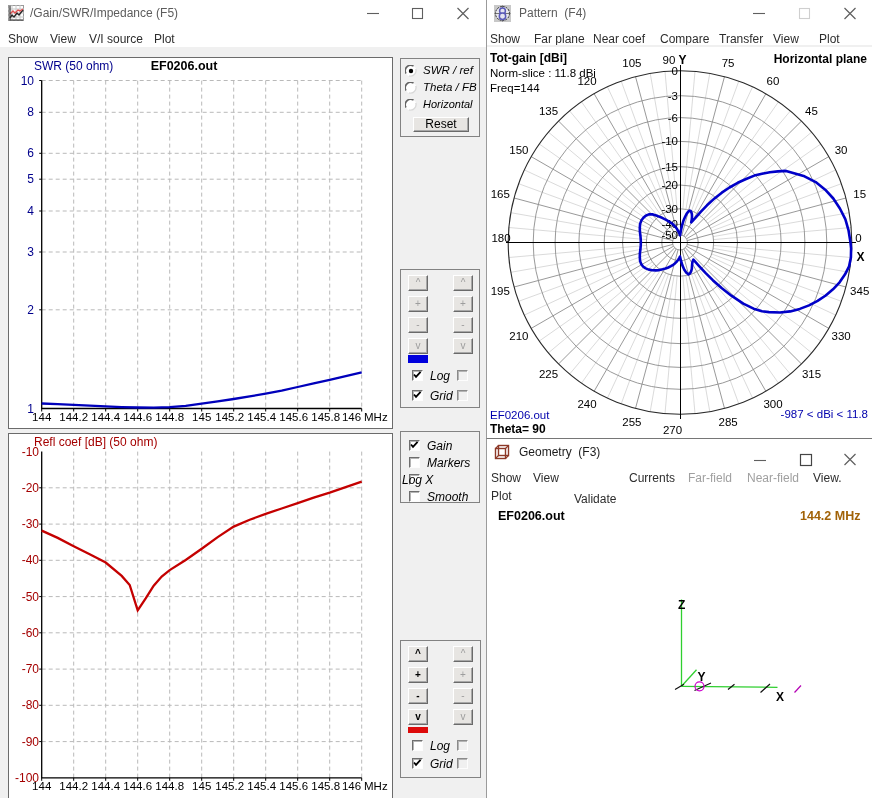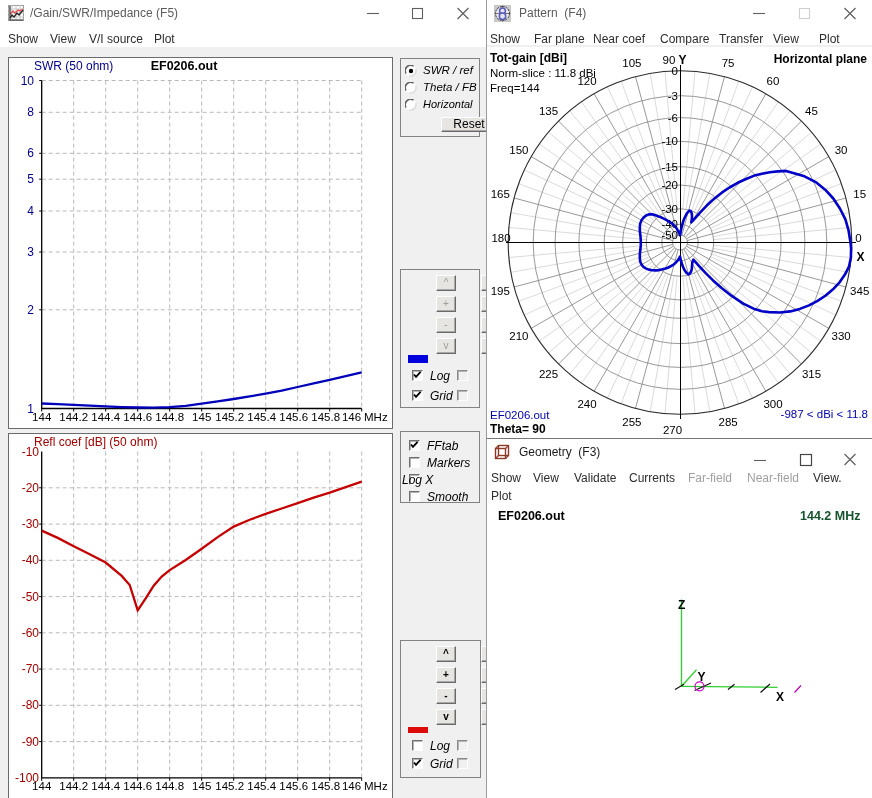--- a/index.html
+++ b/index.html
@@ -4,21 +4,21 @@
 *{margin:0;padding:0;box-sizing:border-box}
 html,body{width:872px;height:798px;overflow:hidden;background:#f0f0f0;
  font-family:"Liberation Sans",sans-serif;}
 #page{position:absolute;top:0;left:0;width:872px;height:798px;}
 .abs{position:absolute;white-space:nowrap;}
 .t{font-size:12px;color:#5c5c5c;}
 .m{font-size:12px;color:#2d2d2d;}
 .gb{position:absolute;border:1px solid #828282;}
 .btn3{position:absolute;background:#e7e5e2;border-style:solid;border-width:1px;
  border-color:#ffffff #6a6a6a #6a6a6a #ffffff;box-shadow:inset -1px -1px 0 #a8a8a8;
- text-align:center;margin-left:28px;}
+ text-align:center;}
 .cb{position:absolute;width:11px;height:11px;background:#fff;border-style:solid;border-width:1px;
  border-color:#6e6e6e #fdfdfd #fdfdfd #6e6e6e;box-shadow:inset 1px 1px 0 #b4b4b4;}
 .cbd{background:#f0f0f0;border-color:#8a8a8a #fdfdfd #fdfdfd #8a8a8a;}
 .lab{position:absolute;font-size:12px;color:#000;font-style:italic;}
 svg{position:absolute;}
 </style></head><body>
 <div id="page">
 
 <div class="abs" style="left:0;top:0;width:486px;height:798px;background:#f0f0f0"></div>
 <div class="abs" style="left:0;top:0;width:486px;height:47px;background:#ffffff"></div>
@@ -157,21 +157,21 @@
     <svg style="left:412px;top:390px" width="11" height="11" viewBox="0 0 11 11">
       <path d="M2 4.5 L4 6.8 L8.6 1.8" stroke="#000" stroke-width="1.8" fill="none"></path>
     </svg>
 <div class="lab" style="left:430px;top:389px">Grid</div>
 <div class="cb cbd" style="left:457px;top:390px"></div>
 <div class="gb" style="left:400px;top:431px;width:80px;height:72px"></div>
 <div class="cb" style="left:409px;top:440px"></div>
     <svg style="left:409px;top:440px" width="11" height="11" viewBox="0 0 11 11">
       <path d="M2 4.5 L4 6.8 L8.6 1.8" stroke="#000" stroke-width="1.8" fill="none"></path>
     </svg>
-<div class="lab" style="left:427px;top:439px">FFtab</div>
+<div class="lab" style="left:427px;top:439px">Gain</div>
 <div class="cb" style="left:409px;top:457px"></div>
 <div class="lab" style="left:427px;top:456px">Markers</div>
 <div class="cb" style="left:409px;top:474px"></div>
 <div class="lab" style="left:402px;top:473px">Log X</div>
 <div class="cb" style="left:409px;top:491px"></div>
 <div class="lab" style="left:427px;top:490px">Smooth</div>
 <div class="gb" style="left:400px;top:640px;width:81px;height:138px"></div>
 <div class="btn3" style="left:408px;top:646.3px;width:20px;height:16px">
       <span style="font-size:10px;font-weight:bold;color:#000;line-height:13px;display:block">^</span>
     </div>
@@ -295,29 +295,29 @@
 <path d="M1.5 4.5 L4.5 1.5 M11.5 4.5 L14.5 1.5 M1.5 14.5 L4.5 11.5 M11.5 14.5 L14.5 11.5" stroke="#8d3928" stroke-width="1.1"></path>
 </svg>
 <div class="abs t" style="left:519px;top:445px;color:#1c1c1c">Geometry&nbsp;&nbsp;(F3)</div>
 <svg style="left:747px;top:439px" width="125" height="28" viewBox="0 0 125 28">
 <line x1="7" y1="21.5" x2="19" y2="21.5" stroke="#5f5f5f" stroke-width="1.1"></line>
 <rect x="53.5" y="15.5" width="11" height="11" fill="none" stroke="#454545" stroke-width="1.2"></rect>
 <path d="M97.5 15 L108.5 26 M108.5 15 L97.5 26" stroke="#5f5f5f" stroke-width="1.2"></path>
 </svg>
 <div class="abs m" style="left:491px;top:471px;color:#2d2d2d">Show</div>
 <div class="abs m" style="left:533px;top:471px;color:#2d2d2d">View</div>
-<div class="abs m" style="left:574px;top:471px;color:#2d2d2d">Validate</div>
+<div class="abs m" style="left:574px;top:492px;color:#2d2d2d">Validate</div>
 <div class="abs m" style="left:629px;top:471px;color:#2d2d2d">Currents</div>
 <div class="abs m" style="left:688px;top:471px;color:#a0a0a0">Far-field</div>
 <div class="abs m" style="left:747px;top:471px;color:#a0a0a0">Near-field</div>
 <div class="abs m" style="left:813px;top:471px;color:#2d2d2d">View.</div>
 <div class="abs m" style="left:491px;top:489px">Plot</div>
 <div class="abs" style="left:487px;top:503px;width:385px;height:295px;background:#ffffff"></div>
 <div class="abs" style="left:498px;top:509px;font-size:12.5px;font-weight:bold;color:#000">EF0206.out</div>
-<div class="abs" style="left:800px;top:509px;font-size:12.5px;font-weight:bold;color:#14532d">144.2 MHz</div>
+<div class="abs" style="left:800px;top:509px;font-size:12.5px;font-weight:bold;color:#a16207">144.2 MHz</div>
 <svg style="left:487px;top:503px" width="385" height="295" viewBox="0 0 385 295">
 <g transform="translate(-487,-503)">
 <line x1="681.5" y1="599.5" x2="681.5" y2="686.3" stroke="#2fcf2f" stroke-width="1.3"></line>
 <line x1="681.5" y1="686.3" x2="777.5" y2="687.3" stroke="#2fcf2f" stroke-width="1.3"></line>
 <line x1="681.5" y1="686.3" x2="696.5" y2="669.8" stroke="#2fcf2f" stroke-width="1.3"></line>
 <path d="M675 689.5 L684 684.2 M694.5 690.5 L711 683 M728 689.5 L734.5 684.2 M760.5 692.5 L770 684" stroke="#111" stroke-width="1.2" fill="none"></path>
 <path d="M794.5 692.5 L801 685.5" stroke="#b400b4" stroke-width="1.2" fill="none"></path>
 <circle cx="699.5" cy="686.3" r="4.5" fill="none" stroke="#cc00cc" stroke-width="1.2"></circle>
 <text x="678" y="609" font-size="12" font-weight="bold" fill="#000">Z</text>
 <text x="697.5" y="681" font-size="12" font-weight="bold" fill="#000">Y</text>

